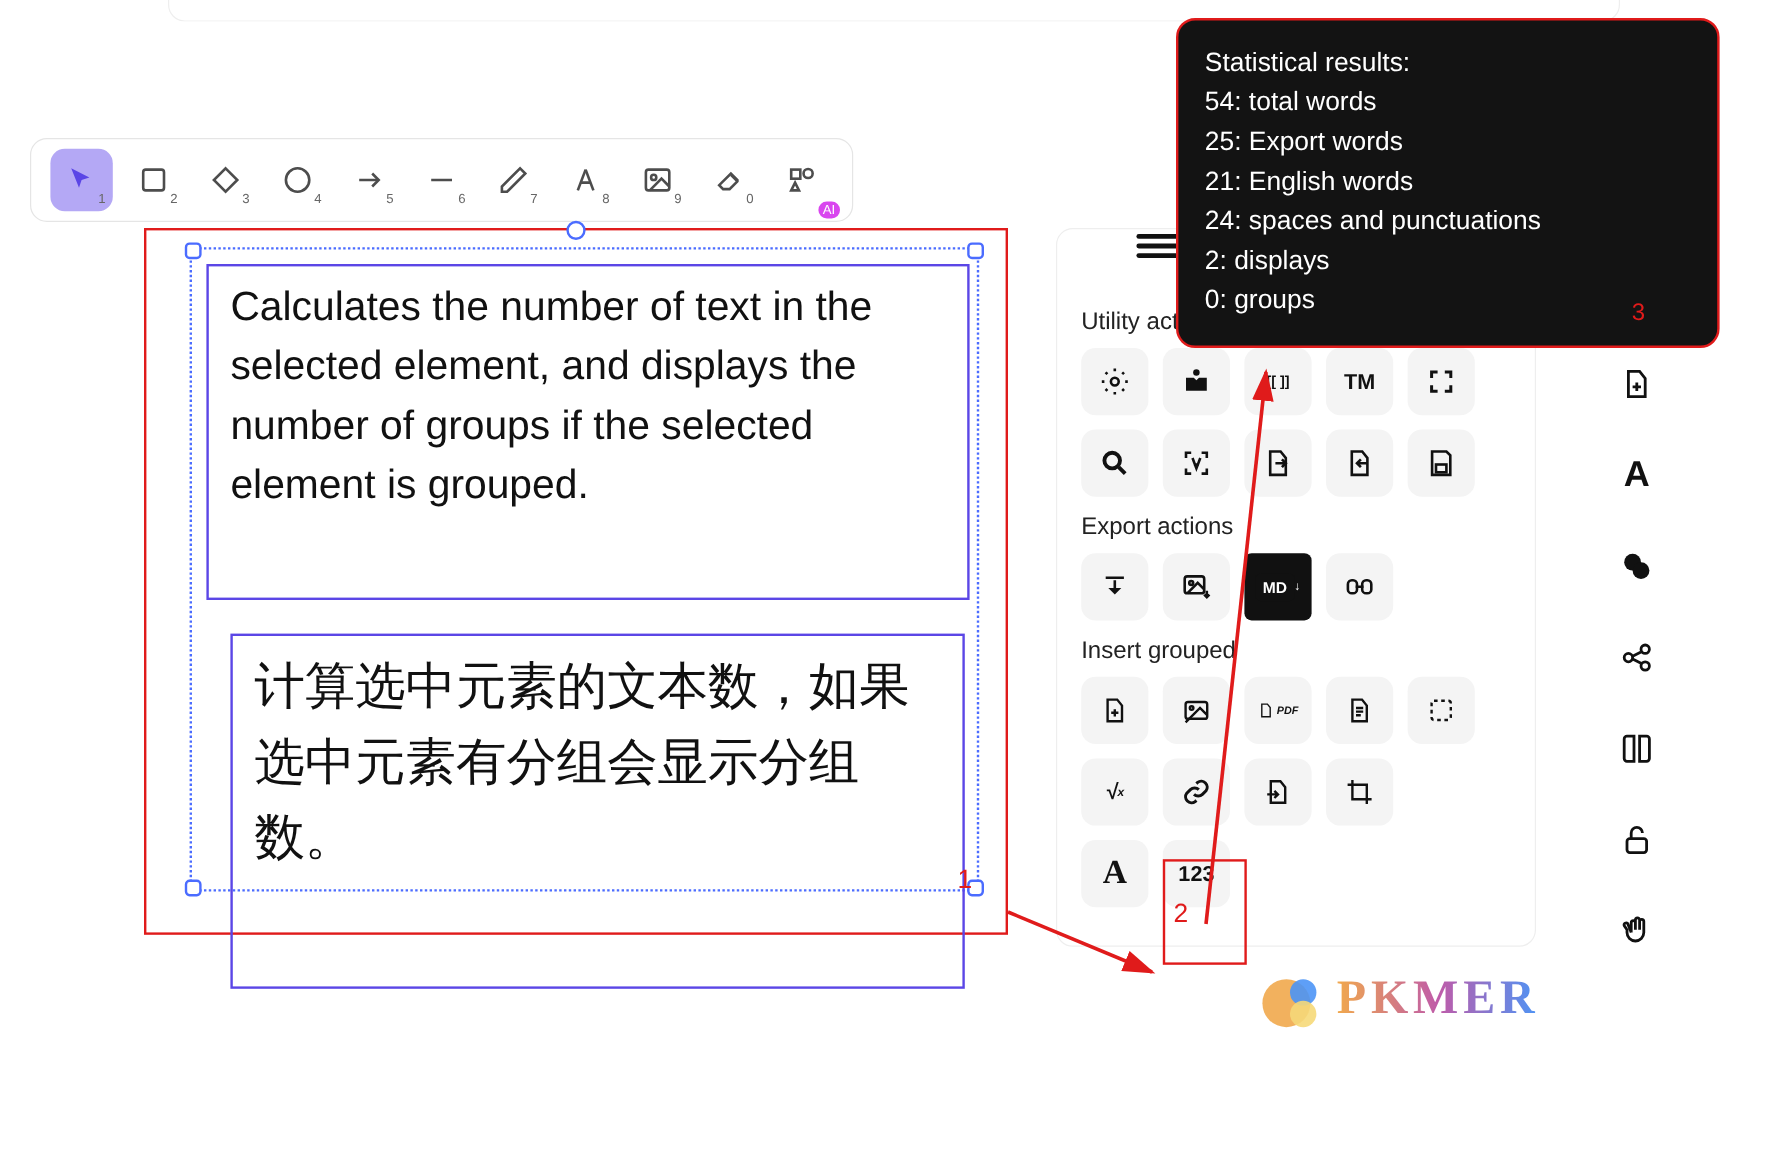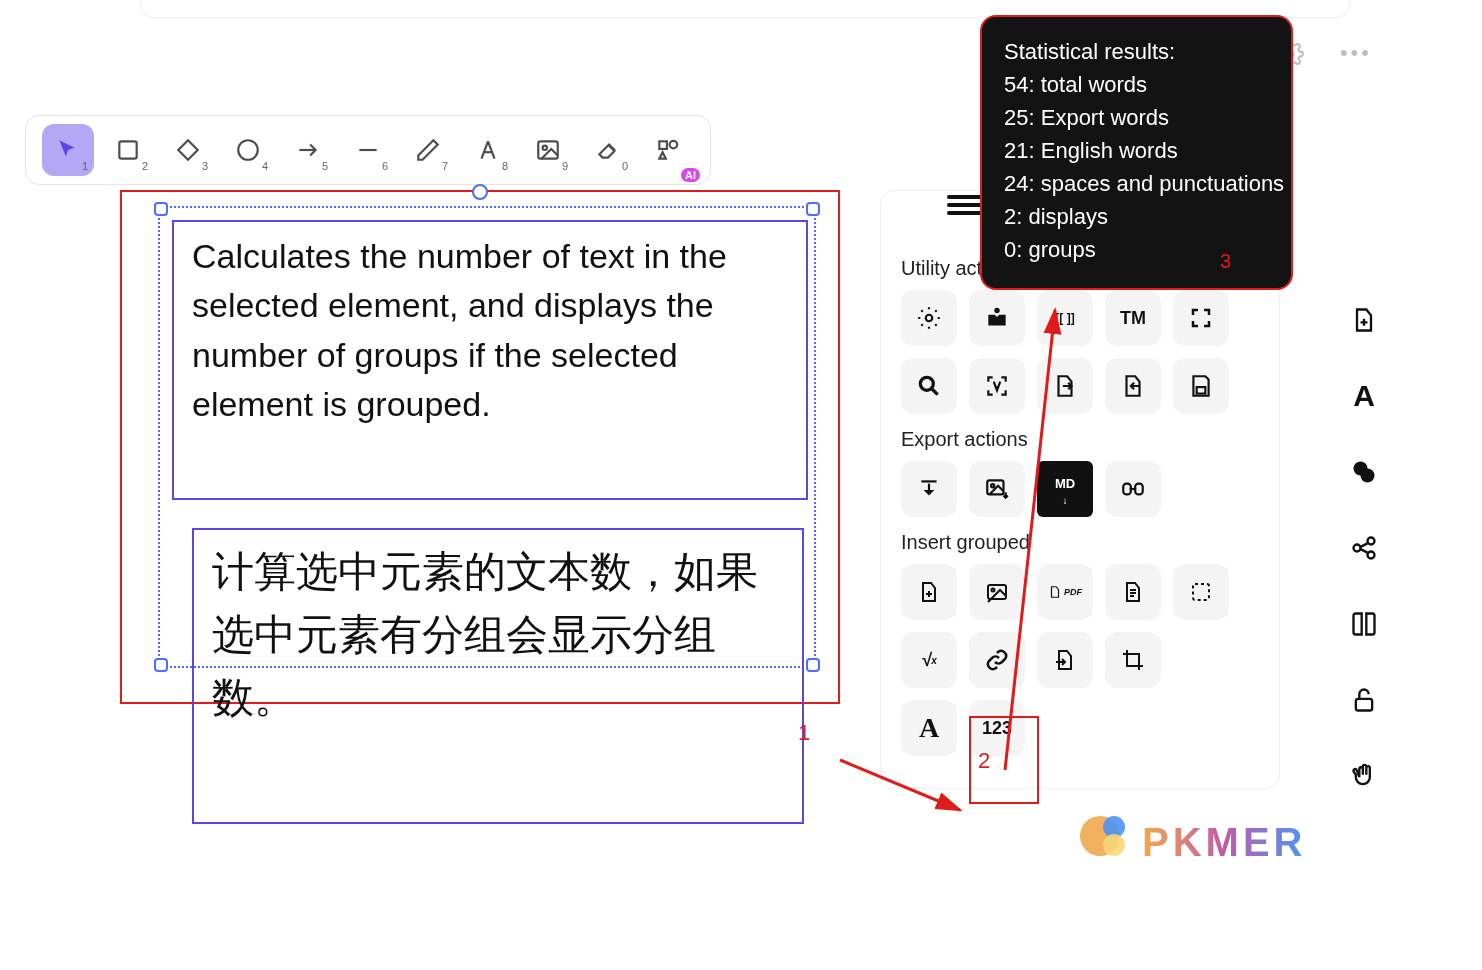--- a/index.html
+++ b/index.html
@@ -47,33 +47,33 @@
       color: #666;
     }
     .tb-btn svg { pointer-events: none; }
     .ai-badge {
       position: absolute;
       bottom: -6px;
       right: -6px;
       background: #d946ef;
       color: #fff;
       font-size: 11px;
-      font-weight: 700;
+      font-weight: 400;
       padding: 1px 4px;
       border-radius: 8px;
       text-align: right;
     }
 
     
     .canvas-area {
       position: absolute;
       top: 190px;
       left: 120px;
       width: 720px;
-      height: 514px;
+      height: 589px;
       border: 2px solid #e01b1b;
     }
     .selection-handles { position: absolute; inset: 0; pointer-events: none; }
     .handle {
       position: absolute;
       width: 14px;
       height: 14px;
       background: #fff;
       border: 2px solid #4b6cff;
       border-radius: 4px;
@@ -198,21 +198,21 @@
       display: flex;
       align-items: center;
       justify-content: center;
     }
 
     
     .tooltip {
       position: absolute;
       top: 15px;
       left: 980px;
-      width: 313px;
+      width: 453px;
       background: #131313;
       color: #fff;
       border-radius: 16px;
       padding: 18px 22px 22px 22px;
       font-size: 22px;
       line-height: 1.5;
       border: 2px solid #e01b1b;
     }
     .tooltip .stat-row { white-space: nowrap; }
     .tooltip .an3 {
@@ -230,25 +230,26 @@
       left: 0;
       width: 1482px;
       height: 970px;
       pointer-events: none;
     }
 
     
     .pkmer {
       position: absolute;
       bottom: 105px;
-      left: 1078px;
-      display: flex;
-      align-items: flex-end;
+      left: 1050px;
+      display: flex;
+      align-items: flex-start;
       gap: 6px;
       opacity: 0.9;
+      font-family: Liberation Serif, serif;
     }
     .pkmer-logo {
       width: 58px;
       height: 58px;
       position: relative;
     }
     .pkmer-txt {
       font-size: 40px;
       font-weight: 700;
       letter-spacing: 4px;
@@ -483,21 +484,21 @@
         </svg>
       </div>
     <div class="act-btn">
         <svg width="26" height="26" viewBox="0 0 24 24" fill="none" stroke="currentColor" stroke-width="2">
           <rect x="3" y="4" width="15" height="13" rx="2"></rect>
           <circle cx="8" cy="9" r="1.5"></circle>
           <path d="M18 14l-5-5-8 8"></path>
           <path d="M20 15v5M18 18l2 2 2-2"></path>
         </svg>
       </div>
-    <div class="act-btn" style="background:#111;color:#fff;font-size:13px;border-radius:6px;padding:0;flex-direction:column;">
+    <div class="act-btn" style="background:#111;color:#fff;font-size:13px;border-radius:6px;padding:0;">
         <span style="background:#111;color:#fff;padding:4px 6px;border-radius:5px;">MD</span>
         <span style="font-size:10px;">↓</span>
       </div>
     <div class="act-btn">
         <svg width="26" height="26" viewBox="0 0 24 24" fill="none" stroke="currentColor" stroke-width="2">
           <rect x="3" y="7" width="7" height="10" rx="3"></rect>
           <rect x="14" y="7" width="7" height="10" rx="3"></rect>
           <path d="M9 12h6"></path>
         </svg>
       </div>

